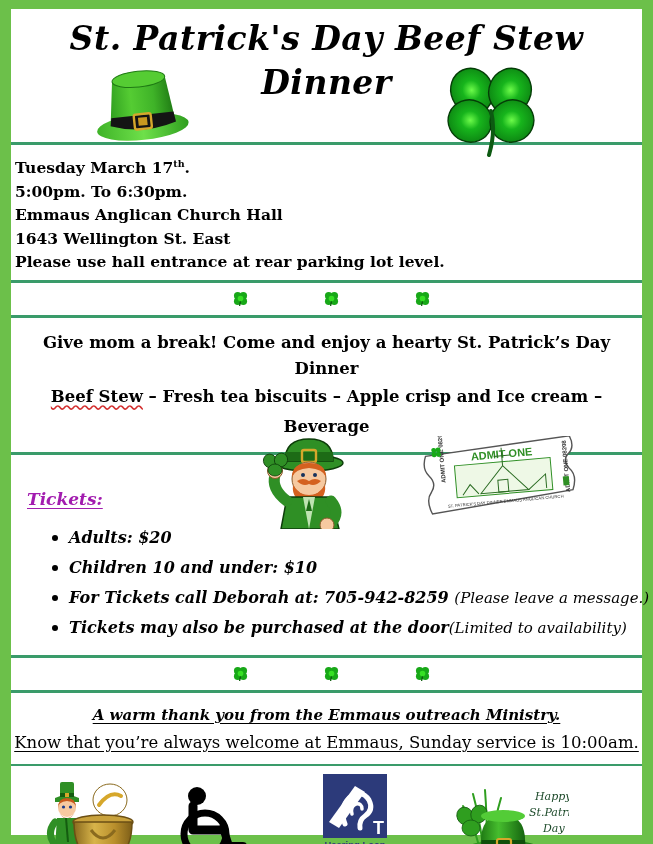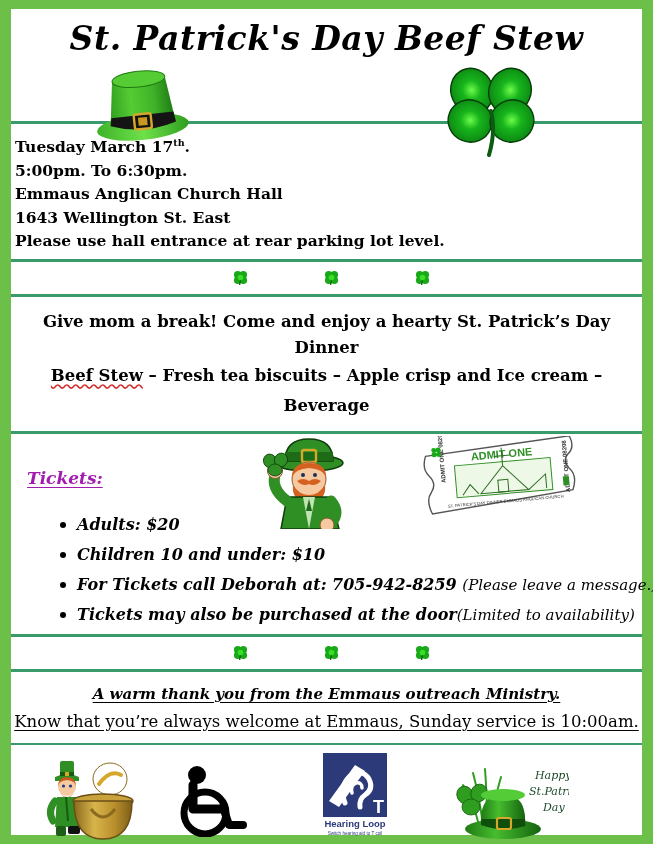--- a/index.html
+++ b/index.html
@@ -22,21 +22,21 @@
     background:#ffffff;
     box-sizing:border-box;
     display:flex;flex-direction:column;
   }
   .hr{
     height:3px;background:#3a9b6a;width:100%;flex:none;
   }
   .hr.thin{height:2px;}
 
   
-  .header{position:relative;height:112px;flex:none;}
+  .header{position:relative;height:133px;flex:none;}
   .title{
     position:absolute;left:0;right:0;top:8px;
     text-align:center;
     font-family:"DejaVu Serif",serif;
     font-style:italic;font-weight:bold;
     font-size:33px;line-height:44px;
     letter-spacing:.5px;
     color:#000;
     z-index:3;
   }
@@ -82,21 +82,21 @@
   .tickets{position:relative;flex:none;height:200px;}
   .tickets-head{
     position:absolute;left:16px;top:34px;
     font-family:"DejaVu Serif",serif;
     font-style:italic;font-weight:bold;font-size:17px;
     text-decoration:underline;text-underline-offset:3px;
     color:#a21caf;
   }
   .blist{
     position:absolute;left:34px;top:68px;right:6px;
-    margin:8px;padding:0 0 0 24px;
+    margin:0;padding:0 0 0 24px;
     list-style:none;
     font-family:"DejaVu Serif",serif;
     font-style:italic;font-weight:bold;font-size:16px;
     color:#000;
   }
   .blist li{position:relative;line-height:29px;white-space:nowrap;}
   .blist li::before{
     content:"";position:absolute;left:-17px;top:12px;
     width:6px;height:6px;border-radius:50%;background:#000;
   }
@@ -136,20 +136,21 @@
 </style>
 </head>
 <body>
 
 <div class="flyer">
   <div class="sheet">
 
     <div class="header">
       <div class="title">
         <span>St. Patrick's Day Beef Stew</span>
+        <span class="ln2">Dinner</span>
       </div>
 
       <svg class="hat" viewBox="0 0 104 84">
         <defs>
           <linearGradient id="hatg" x1="0" y1="0" x2="1" y2="0">
             <stop offset="0" stop-color="#2f9e1f"></stop>
             <stop offset="0.35" stop-color="#55cc33"></stop>
             <stop offset="0.7" stop-color="#3fb328"></stop>
             <stop offset="1" stop-color="#1f7a14"></stop>
           </linearGradient>

